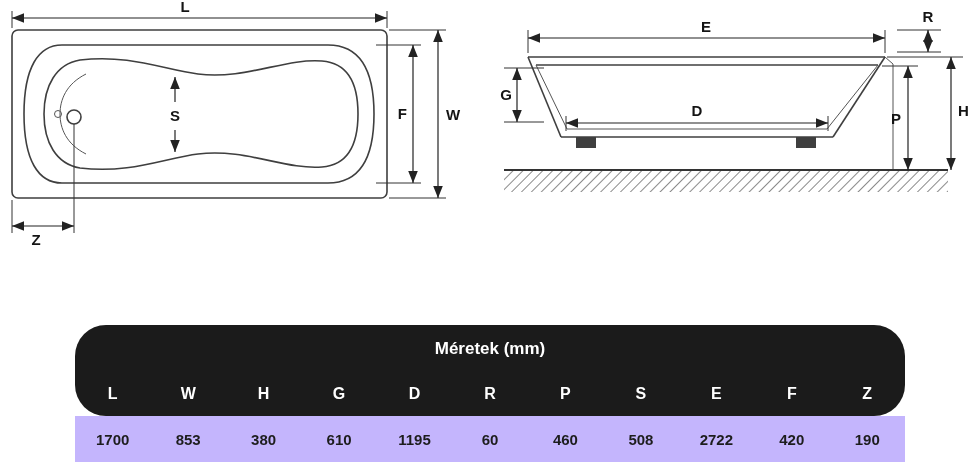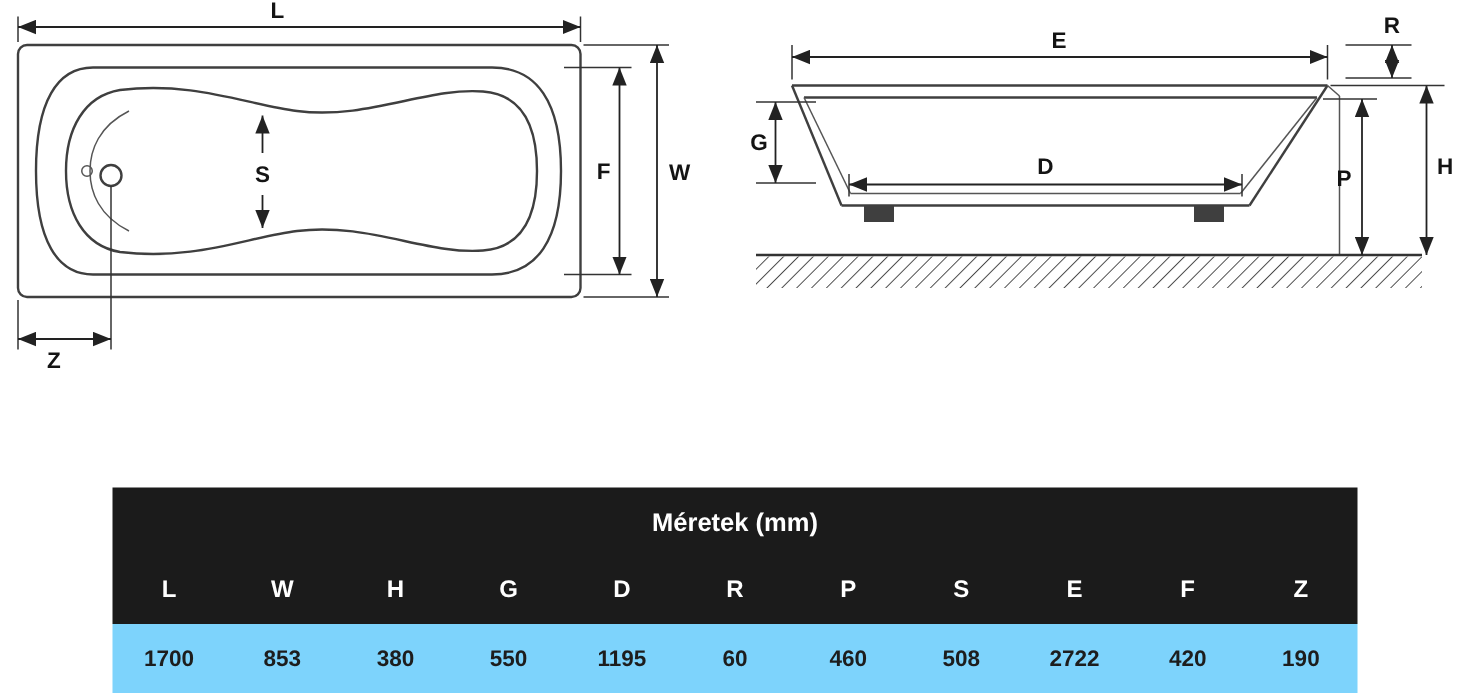--- a/index.html
+++ b/index.html
@@ -10,28 +10,28 @@
   .drawing-layer { position:absolute; left:0; top:0; }
   svg .outline { fill:none; stroke:#3f3f3f; stroke-width:1.6; stroke-linejoin:round; }
   svg .thin    { fill:none; stroke:#555555; stroke-width:1; }
   svg .dim     { fill:none; stroke:#222222; stroke-width:1.2; }
   svg .ext     { fill:none; stroke:#333333; stroke-width:1; }
   svg .ground  { fill:none; stroke:#333333; stroke-width:1.8; }
   svg .foot    { fill:#3f3f3f; stroke:none; }
   svg .dim-label { font-family:"Liberation Sans","DejaVu Sans",sans-serif; font-size:15px; font-weight:700; fill:#141414; }
 
   .dim-table { position:absolute; left:75px; top:325px; width:830px; }
-  .t-head { background:#1b1b1b; color:#ffffff; }
+  .t-head { background:#1b1b1b; color:#ffffff;border-radius:31px; }
   .title-row { height:47px; display:flex; align-items:center; justify-content:center;
                font-size:17px; font-weight:700; }
   .letters-row { height:44px; display:grid; grid-template-columns:repeat(11,1fr);
                  align-items:center; text-align:center; font-size:16px; font-weight:700; }
   .values-row { height:46px; display:grid; grid-template-columns:repeat(11,1fr);
                 align-items:center; text-align:center; font-size:15px; font-weight:700;
-                background:#7dd3fc; color:#1d1d1d; }
+                background:#c4b5fd; color:#1d1d1d; }
   .cell { text-align:center; }
 </style>
 </head>
 <body>
 
 <svg class="drawing-layer" width="980" height="315" viewBox="0 0 980 315">
   <defs>
     <marker id="arrow" viewBox="0 0 10 8" refX="10" refY="4" markerWidth="12" markerHeight="10" markerUnits="userSpaceOnUse" orient="auto-start-reverse">
       <path d="M0,0 L10,4 L0,8 Z" fill="#222222"></path>
     </marker>
@@ -134,21 +134,21 @@
       <div class="cell">S</div>
       <div class="cell">E</div>
       <div class="cell">F</div>
       <div class="cell">Z</div>
     </div>
   </div>
   <div class="values-row">
     <div class="cell">1700</div>
     <div class="cell">853</div>
     <div class="cell">380</div>
-    <div class="cell">550</div>
+    <div class="cell">610</div>
     <div class="cell">1195</div>
     <div class="cell">60</div>
     <div class="cell">460</div>
     <div class="cell">508</div>
     <div class="cell">2722</div>
     <div class="cell">420</div>
     <div class="cell">190</div>
   </div>
 </div>
 

